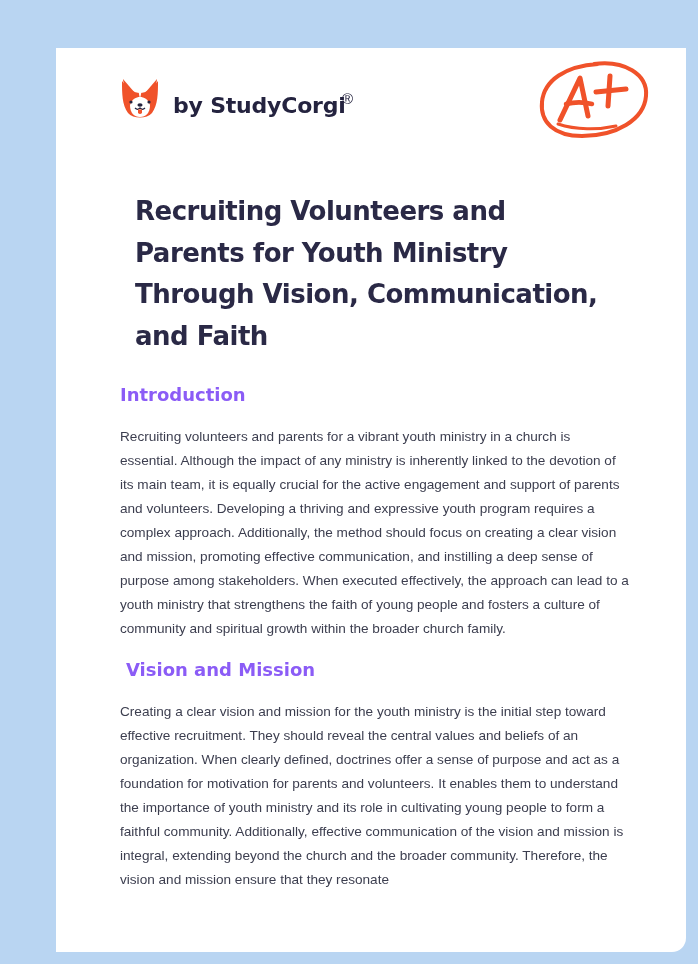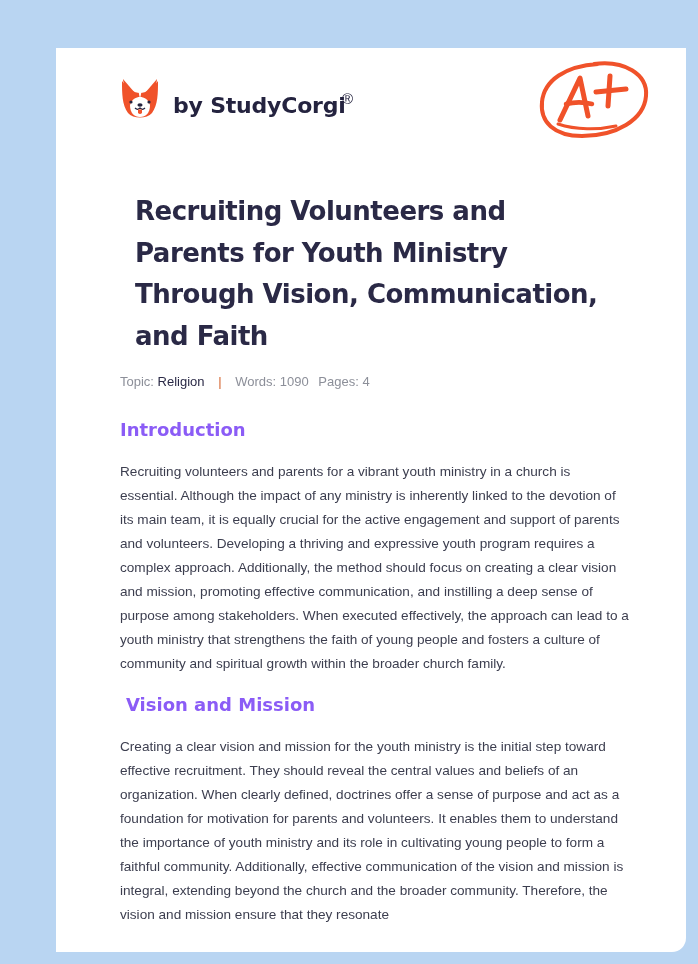--- a/index.html
+++ b/index.html
@@ -145,29 +145,20 @@
     <path d="M24 62 L44 20 L52 58" stroke="#f0522a" stroke-width="5" fill="none" stroke-linecap="round" stroke-linejoin="round"></path>
     <path d="M30 46 C38 44 48 44 56 46" stroke="#f0522a" stroke-width="4.5" fill="none" stroke-linecap="round"></path>
     <path d="M74 18 L72 48" stroke="#f0522a" stroke-width="5" fill="none" stroke-linecap="round"></path>
     <path d="M60 34 L90 31" stroke="#f0522a" stroke-width="5" fill="none" stroke-linecap="round"></path>
     <path d="M22 66 C40 72 62 72 80 68" stroke="#f0522a" stroke-width="3" fill="none" stroke-linecap="round"></path>
   </svg>
 
   <div class="content">
     <h1 class="title">Recruiting Volunteers and Parents for Youth Ministry Through Vision, Communication, and Faith</h1>
 
-    <div class="meta">
-      <span>Topic:</span>
-      <span class="topic-value">Religion</span>
-      <span class="sep">|</span>
-      <span>Words:</span>
-      <span>1090</span>
-      <span class="pages-label">Pages:</span>
-      <span>4</span>
-    </div>
 
     <h2 class="section-heading">Introduction</h2>
     <p class="paragraph">Recruiting volunteers and parents for a vibrant youth ministry in a church is essential. Although the impact of any ministry is inherently linked to the devotion of its main team, it is equally crucial for the active engagement and support of parents and volunteers. Developing a thriving and expressive youth program requires a complex approach. Additionally, the method should focus on creating a clear vision and mission, promoting effective communication, and instilling a deep sense of purpose among stakeholders. When executed effectively, the approach can lead to a youth ministry that strengthens the faith of young people and fosters a culture of community and spiritual growth within the broader church family.</p>
 
     <h2 class="section-heading second">Vision and Mission</h2>
     <p class="paragraph">Creating a clear vision and mission for the youth ministry is the initial step toward effective recruitment. They should reveal the central values and beliefs of an organization. When clearly defined, doctrines offer a sense of purpose and act as a foundation for motivation for parents and volunteers. It enables them to understand the importance of youth ministry and its role in cultivating young people to form a faithful community. Additionally, effective communication of the vision and mission is integral, extending beyond the church and the broader community. Therefore, the vision and mission ensure that they resonate</p>
   </div>
 
 </div>
 

